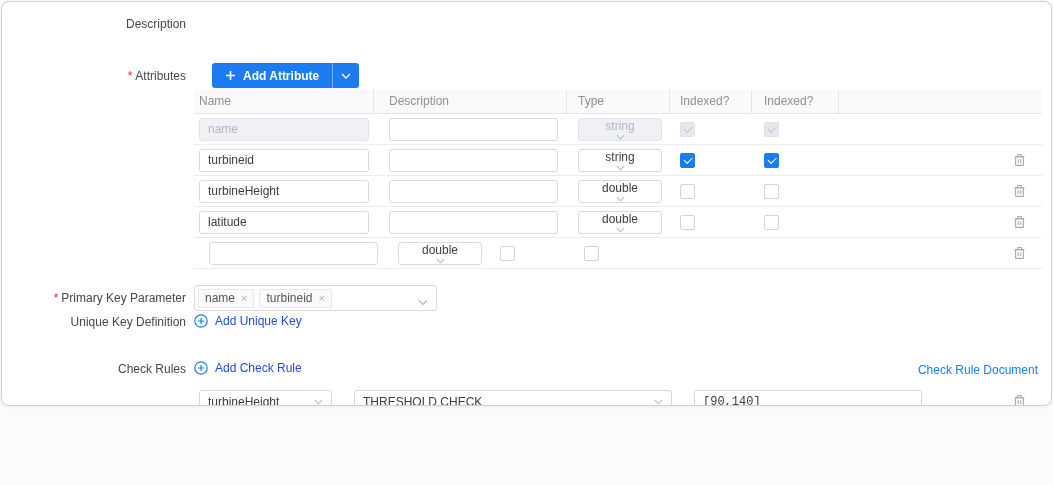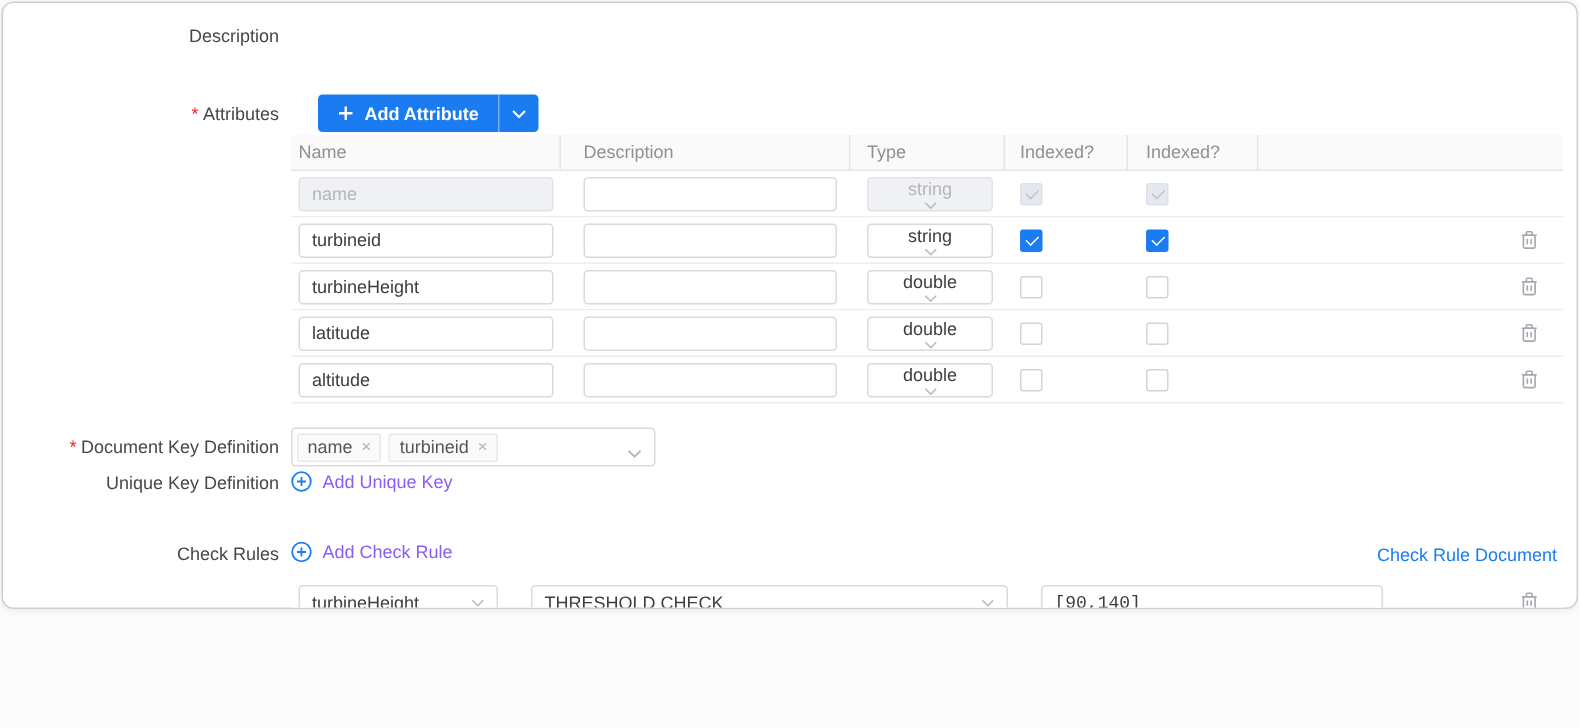--- a/index.html
+++ b/index.html
@@ -111,21 +111,21 @@
   }
   .tag .x { color:#aeb0b8; font-size:11px; cursor:pointer; line-height:1; }
   .pk-sel .chev { position:absolute; right:8px; top:9px; }
 
   
   .row-uk { top:311px; }
   .row-cr { top:358px; }
   .row-uk .lbl, .row-cr .lbl { padding-top:2px; }
   .blue-link {
     margin-left:8px; display:inline-flex; align-items:flex-start; gap:7px;
-    color:#8b5cf6; cursor:pointer; padding-top:1px;
+    color:#1d4ed8; cursor:pointer; padding-top:1px;
   }
   .doc-link {
     position:absolute; top:361px; right:13px; color:#1b7cf2; cursor:pointer;
   }
 
   
   .footer { position:absolute; top:455px; left:0; width:100%; display:flex; justify-content:center; gap:9px;text-align:right; }
   .btn {
     height:24px; border-radius:3px; font-family:"Liberation Sans", sans-serif; font-size:12px;
     display:inline-flex; align-items:center; justify-content:center; cursor:pointer;
@@ -245,21 +245,20 @@
               <svg width="13" height="14" viewBox="0 0 13 14" fill="none" stroke="#a6a8b0" stroke-width="1.1">
                 <path d="M1.5 3.8h10"></path>
                 <path d="M4.6 3.6V2.2c0-.4.3-.7.7-.7h2.4c.4 0 .7.3.7.7v1.4"></path>
                 <rect x="2.6" y="3.8" width="7.8" height="8.6" rx="1"></rect>
                 <path d="M5.2 6.3v3.6M7.8 6.3v3.6"></path>
               </svg>
             </span></div>
     </div>
 
     <div class="tr body-row">
-      <div class="c-name"><input class="cell" value="altitude" style=""></div>
       <div class="c-desc"><input class="cell" value="" style=""></div>
       <div class="c-type"><div class="sel">
               <span>double</span>
               <svg width="9" height="6" viewBox="0 0 10 6" fill="none" stroke="#b6b8c0" stroke-width="1.2">
                 <path d="M1 1l4 4 4-4"></path>
               </svg>
             </div></div>
       <div class="c-idx"><span class="cb"></span></div>
       <div class="c-req"><span class="cb"></span></div>
       <div class="c-dsp"></div>
@@ -268,21 +267,21 @@
                 <path d="M1.5 3.8h10"></path>
                 <path d="M4.6 3.6V2.2c0-.4.3-.7.7-.7h2.4c.4 0 .7.3.7.7v1.4"></path>
                 <rect x="2.6" y="3.8" width="7.8" height="8.6" rx="1"></rect>
                 <path d="M5.2 6.3v3.6M7.8 6.3v3.6"></path>
               </svg>
             </span></div>
     </div>
   </div>
 
   <div class="frow row-pk">
-    <div class="lbl"><span class="req">*</span><span>Document Key Definition</span></div>
+    <div class="lbl"><span class="req">*</span><span>Primary Key Parameter</span></div>
     <div class="pk-sel">
       <span class="tag">
             <span>name</span>
             <span class="x">×</span>
           </span>
       <span class="tag">
             <span>turbineid</span>
             <span class="x">×</span>
           </span>
       <span class="chev"><svg width="10" height="7" viewBox="0 0 10 6" fill="none" stroke="#b6b8c0" stroke-width="1.2">

